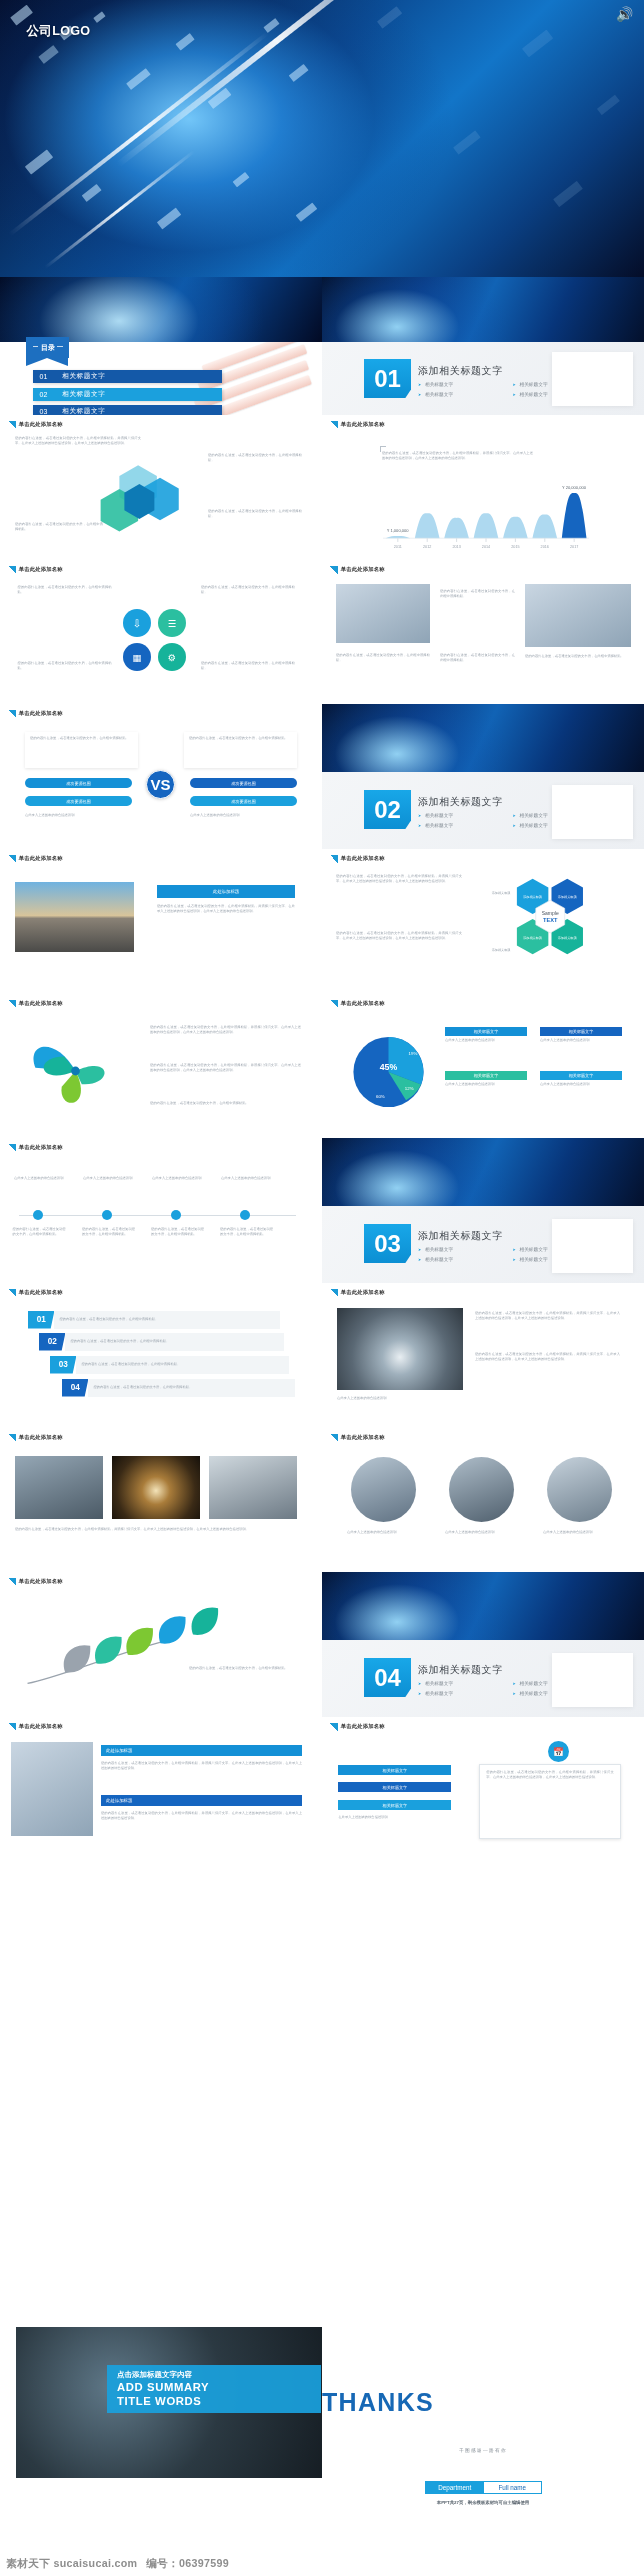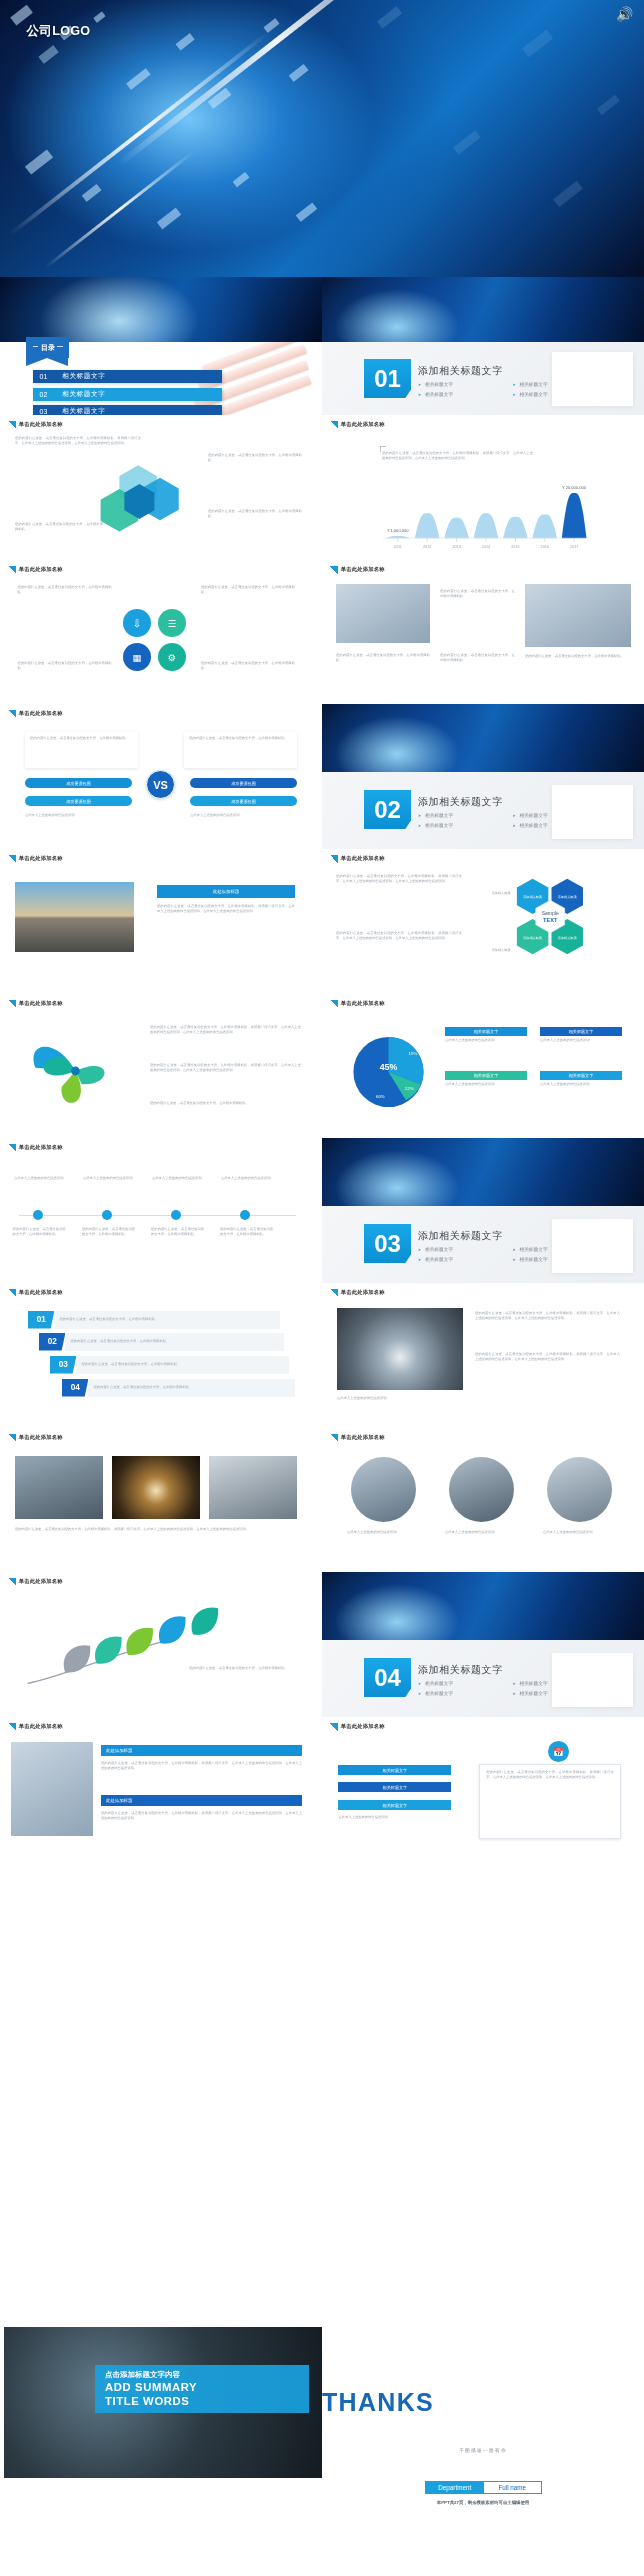--- a/index.html
+++ b/index.html
@@ -258,21 +258,21 @@
     <div class="sec-label">
       <div class="sec-tri2"></div>
       <div class="sec-txt">单击此处添加名称</div>
     </div>
     <div class="card-white" style="position:absolute;left:25px;top:28px;width:113px;height:36px;">
       <div style="padding:3.8px 5px" class="lorem">您的内容打在这里，或者通过复制您的文本后，在此框中选择粘贴。</div>
     </div>
     <div class="card-white" style="position:absolute;left:184px;top:28px;width:113px;height:36px;">
       <div style="padding:3.8px 5px" class="lorem">您的内容打在这里，或者通过复制您的文本后，在此框中选择粘贴。</div>
     </div>
-    <div class="circ" style="position:absolute;left:146px;top:66px;width:29px;height:29px;background:#1565c0;font-size:11px;font-weight:bold;border:1.9px solid #fff;box-shadow:0 0.6px 3.1px rgba(0,0,0,.2)">VS</div>
+    <div class="circ" style="position:absolute;left:146px;top:66px;width:29px;height:29px;background:#1565c0;font-size:15px;font-weight:bold;border:1.9px solid #fff;box-shadow:0 0.6px 3.1px rgba(0,0,0,.2)">VS</div>
     <div class="pill" style="position:absolute;left:25px;top:74px;width:107px;height:10px;border-radius:5px">成功要源包围</div>
     <div class="pill" style="position:absolute;left:190px;top:74px;width:107px;height:10px;border-radius:5px;background:#1565c0">成功要源包围</div>
     <div class="pill" style="position:absolute;left:25px;top:92px;width:107px;height:10px;border-radius:5px;background:#1aa0dd">成功要源包围</div>
     <div class="pill" style="position:absolute;left:190px;top:92px;width:107px;height:10px;border-radius:5px;background:#1aa0dd">成功要源包围</div>
     <div style="position:absolute;left:25px;top:109px;width:107px" class="lorem">在此录入上述图表的综合描述说明</div>
     <div style="position:absolute;left:190px;top:109px;width:107px" class="lorem">在此录入上述图表的综合描述说明</div>
   </div>
 
   <div class="slide w2" style="left:322px;top:704px;height:145px;">
     <div class="div-banner" style="top:0;height:68px"></div>
@@ -509,33 +509,37 @@
     <div class="circ" style="position:absolute;left:226px;top:24px;width:21.4px;height:21.4px;background:#1aa0dd;font-size:8.8px">📅</div>
     <div class="card-white" style="position:absolute;left:157px;top:47px;width:142px;height:75px;border:0.6px solid #dfe5ea">
       <div style="padding:5px 6.3px" class="lorem">您的内容打在这里，或者通过复制您的文本后，在此框中选择粘贴，并选择只保留文字。在此录入上述图表的综合描述说明，在此录入上述图表的综合描述说明。</div>
     </div>
     <div class="pill" style="position:absolute;left:16.4px;top:48px;width:113px;height:10px">相关标题文字</div>
     <div class="pill" style="position:absolute;left:16.4px;top:65px;width:113px;height:10px;background:#1565c0">相关标题文字</div>
     <div class="pill" style="position:absolute;left:16.4px;top:83px;width:113px;height:10px;background:#1aa0dd">相关标题文字</div>
     <div style="position:absolute;left:16.4px;top:98px;width:113px" class="lorem">在此录入上述图表的综合描述说明</div>
   </div>
 
-  <div class="slide w2" style="left:4px;top:1862px;height:689px;text-align:center;">
+  <div class="slide w2" style="left:16px;top:1862px;height:689px;text-align:center;">
     <div class="photo dark" style="position:absolute;left:0;top:465px;width:322px;height:151px;background:radial-gradient(circle at 30% 40%,#5f7888 0%,#2b3942 45%,#131a20 100%)"></div>
     <div style="position:absolute;left:91px;top:503px;width:214px;height:48px;background:#1aa0dd;opacity:.93"></div>
     <div style="position:absolute;left:101px;top:508px;color:#fff;font-size:7.5px;font-weight:bold">点击添加标题文字内容</div>
     <div style="position:absolute;left:101px;top:519px;color:#fff;font-size:11.3px;font-weight:bold;letter-spacing:0.6px">ADD SUMMARY</div>
     <div style="position:absolute;left:101px;top:533px;color:#fff;font-size:11.3px;font-weight:bold;letter-spacing:0.6px">TITLE WORDS</div>
   </div>
 
   <div class="slide w2" style="left:322px;top:1862px;height:689px;">
     <div class="tri-photo sky" style="left:113px;top:497px;"></div>
     <div style="position:absolute;left:0;right:0;top:526px;" class="thanks-word">THANKS</div>
     <div style="position:absolute;left:0;right:0;top:585px;text-align:center" class="thanks-sub">千图感谢一路有你</div>
     <div class="dept" style="position:absolute;left:103px;top:619px">
       <div class="l">Department</div>
       <div class="r">Full name</div>
     </div>
     <div style="position:absolute;left:0;right:0;top:638px;text-align:center" class="thanks-note">本PPT共27页，剩余模板素材均可自主编辑使用</div>
   </div>
 
+  <div id="watermark">
+    <span>素材天下 sucaisucai.com</span>
+    <span>编号：06397599</span>
+  </div>
 </div>
 
 
 </body></html>

